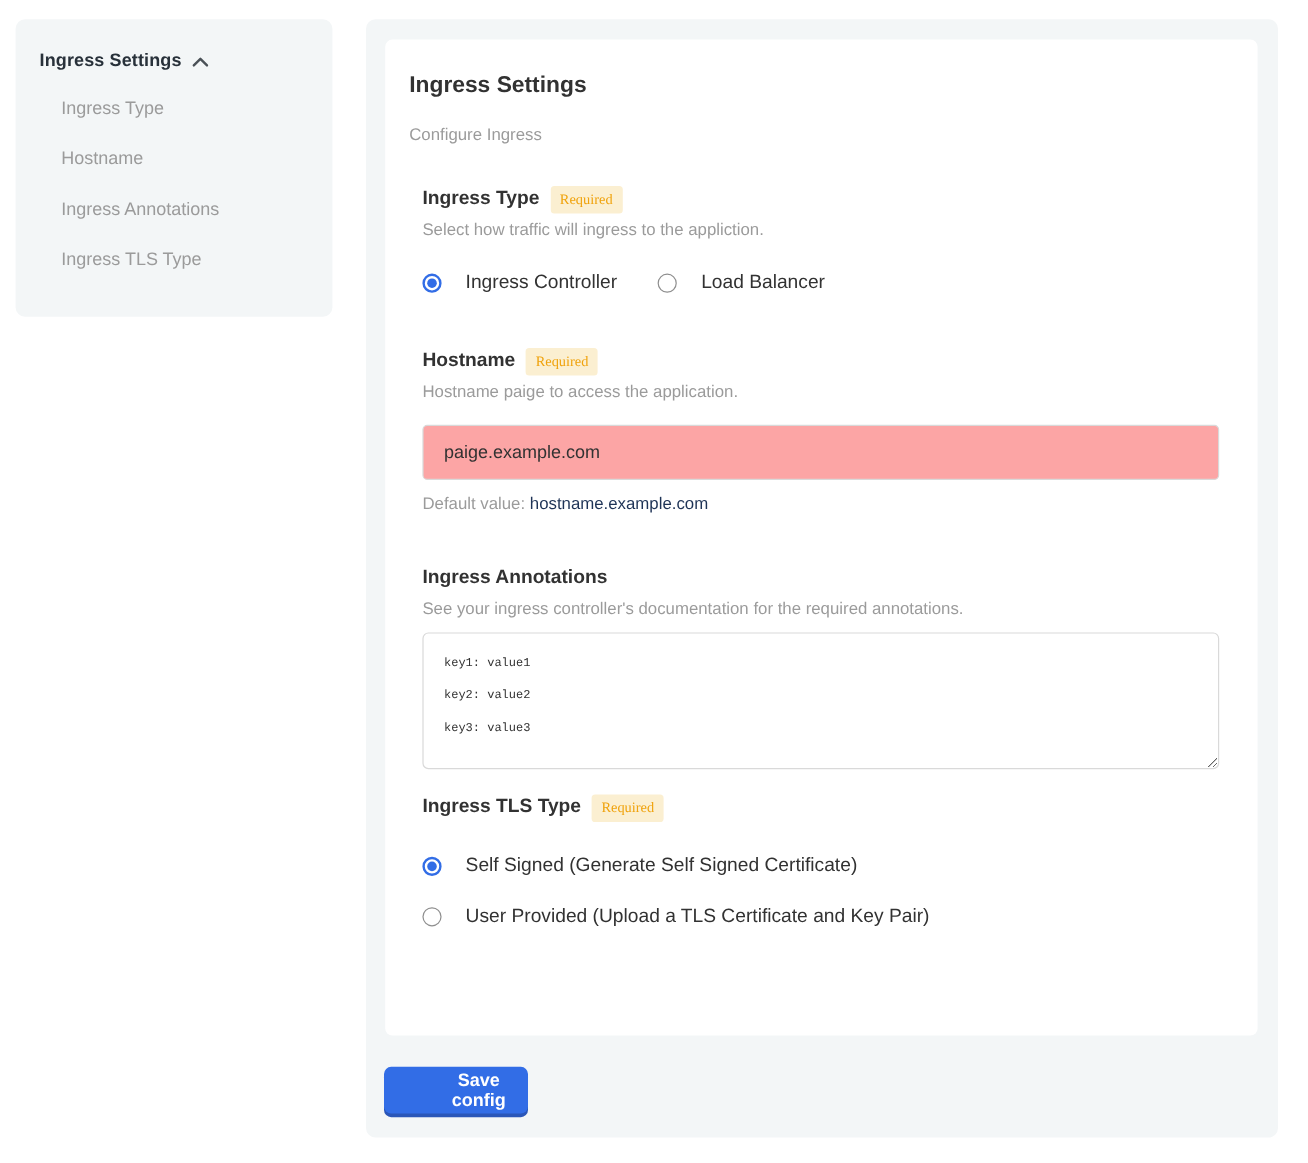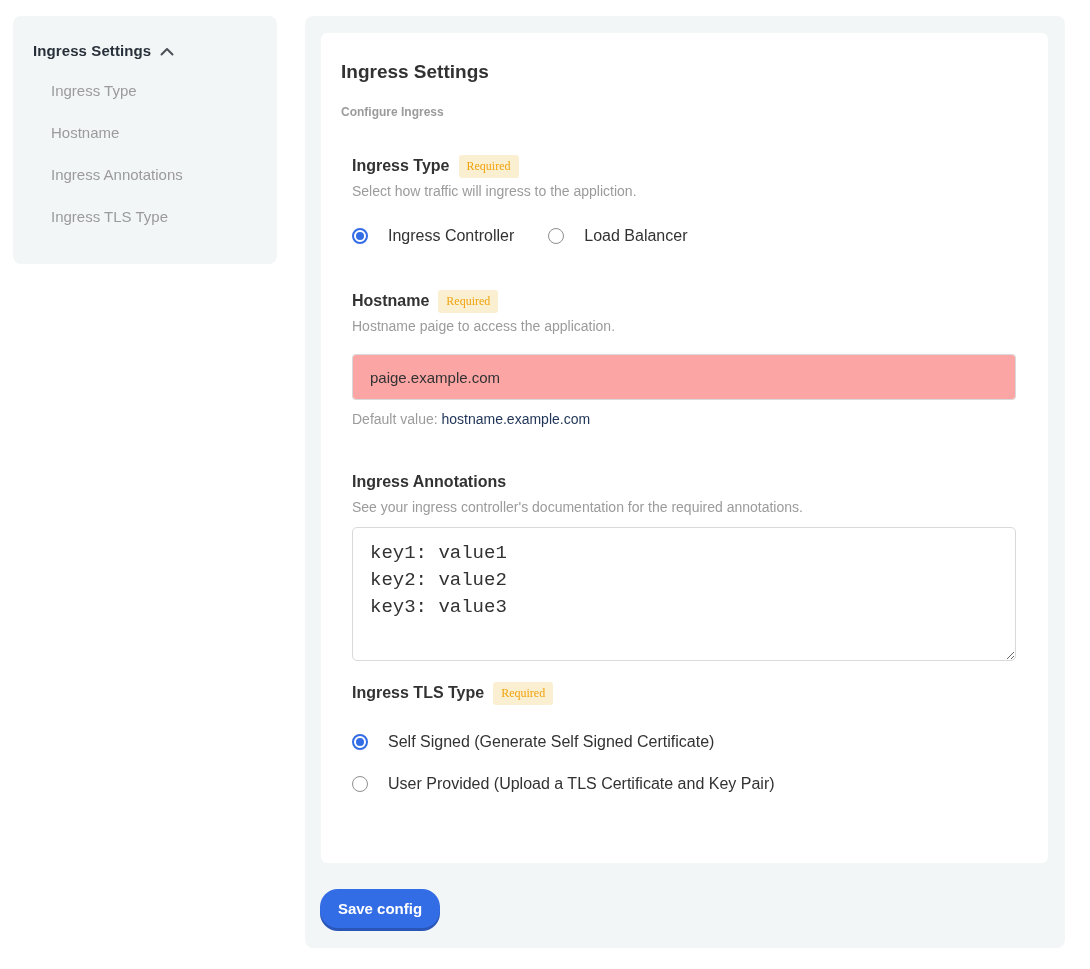--- a/index.html
+++ b/index.html
@@ -37,21 +37,21 @@
   
   .config-area{
     position:absolute;left:305px;top:16px;width:760px;height:932px;
     background:var(--panel-bg);border-radius:8px;
   }
   .card{
     position:absolute;left:16px;top:17px;width:727px;height:830px;
     background:#ffffff;border-radius:6px;padding:28px 20px 0 20px;
   }
   .card-title{margin:0;font-size:19px;line-height:22px;font-weight:700;color:var(--text-dark);}
-  .card-subtitle{margin:21px 0 0 0;font-size:12px;line-height:16px;color:var(--text-gray);font-weight:bold;}
+  .card-subtitle{margin:21px 0 0 0;font-size:14px;line-height:16px;color:var(--text-gray);}
 
   .groups{width:664px;margin-left:11px;}
   .label-row{display:flex;align-items:center;height:24px;}
   .glabel{font-size:16px;font-weight:600;color:var(--text-dark);}
   .badge{
     margin-left:9px;background:var(--badge-bg);color:var(--badge-text);
     font-size:12px;padding:3px 8px;border-radius:3px;line-height:17px;font-family:Liberation Serif, serif;
   }
   .help{margin:5px 0 0 0;font-size:14px;line-height:16px;color:var(--text-gray);}
 
@@ -73,34 +73,34 @@
   .text-input{
     margin-top:20px;width:100%;height:46px;border:1px solid var(--border);
     border-radius:4px;padding:0 17px;font-size:15px;color:var(--text-dark);
     font-family:"Liberation Sans", sans-serif;background:#fca5a5;outline:none;display:block;
   }
   .default-line{margin:11px 0 0 0;font-size:14px;line-height:17px;color:var(--text-gray);}
   .default-line .default-strong{font-weight:400;color:var(--default-navy);}
 
   .group-annotations{margin-top:42px;}
   .mono-textarea{
-    margin-top:12px;width:100%;height:134px;border:1px solid var(--border);
-    border-radius:5px;padding:12px 17px;font-size:19px;line-height:27px;
+    margin-top:12px;width:100%;height:114px;border:1px solid var(--border);
+    border-radius:5px;padding:12px 17px;font-size:10px;line-height:27px;
     font-family:"Liberation Mono", monospace;color:var(--text-dark);
     resize:both;outline:none;display:block;background:#fff;
   }
 
   .group-tls{margin-top:20px;}
   .radio-stack{margin-top:28px;display:flex;flex-direction:column;gap:24px;}
 
   .save-btn{
     position:absolute;left:15px;top:873px;width:120px;height:39px;
     background:var(--accent);color:#ffffff;font-size:15px;font-weight:700;
-    font-family:"Liberation Sans", sans-serif;border:none;border-radius:18px;
-    box-shadow:0 3px 0 #2a56b8;cursor:pointer;
+    font-family:"Liberation Sans", sans-serif;border:none;border-radius:6px;
+    box-shadow:0 3px 0 #2a56b8;cursor:pointer;padding-left:44px;
   }
 </style>
 </head>
 <body>
 
 <aside class="sidebar">
   <div class="sidebar-header">
     <span class="sidebar-header-label">Ingress Settings</span>
     <span class="chev">
       <svg width="14" height="9" viewBox="0 0 14 9">

